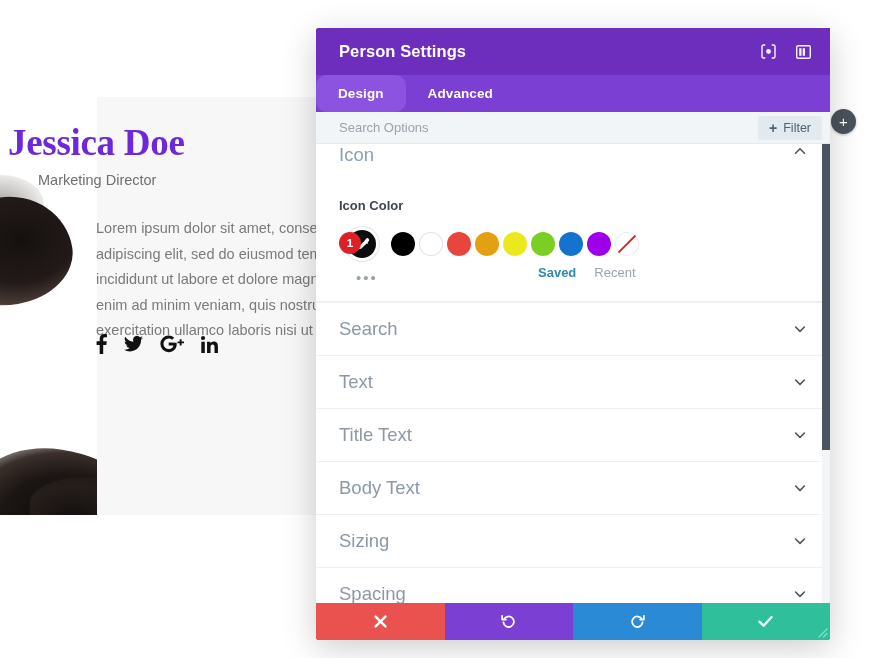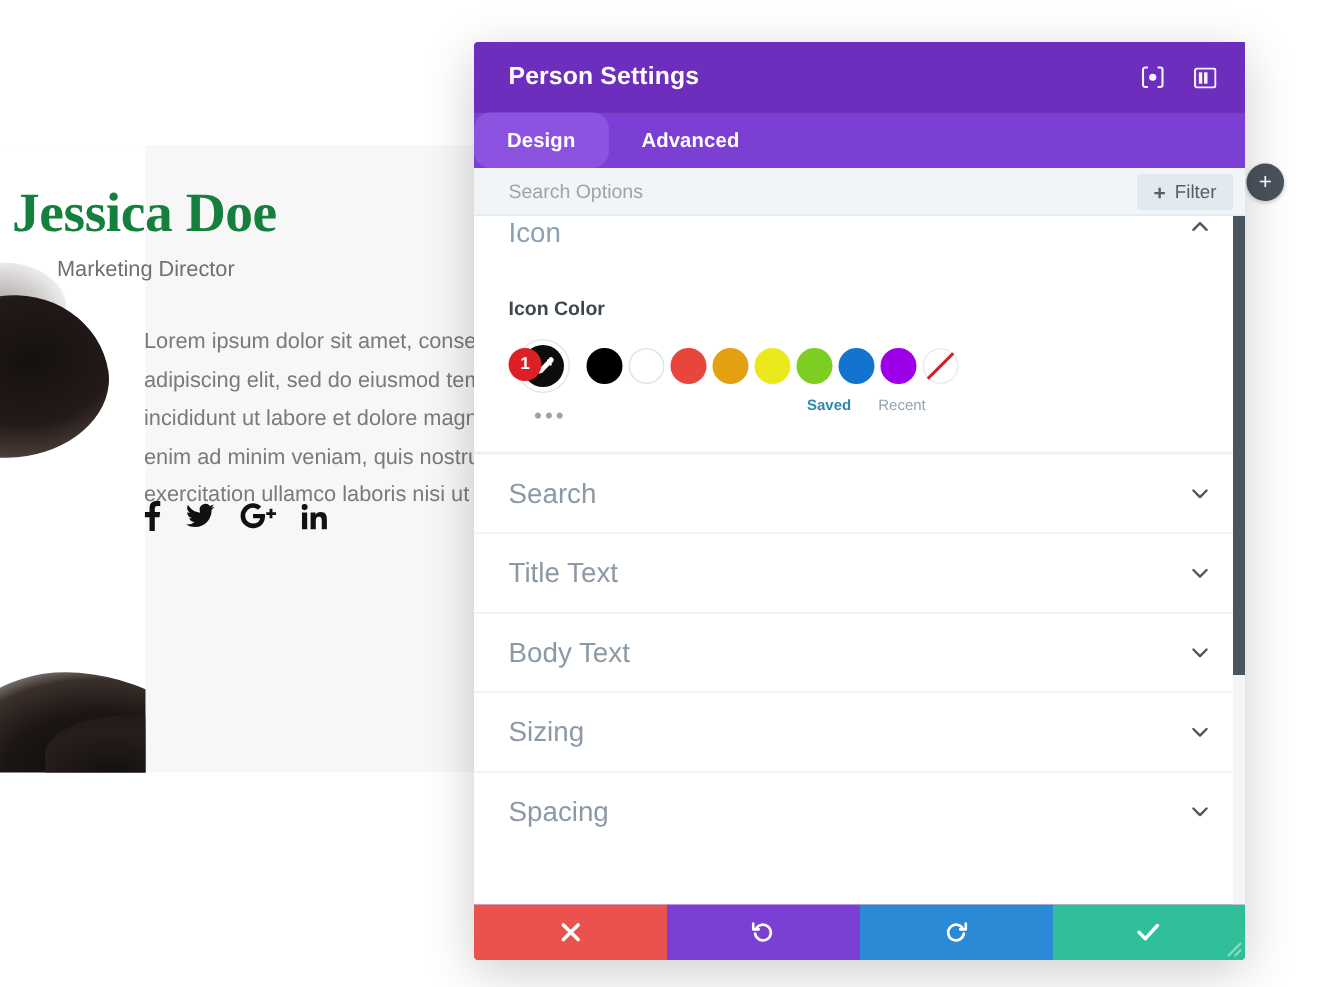--- a/index.html
+++ b/index.html
@@ -97,21 +97,21 @@
   }
 
   .person-name {
     position: absolute;
     left: 8px;
     top: 123px;
     font-family: "Liberation Serif", serif;
     font-weight: bold;
     font-size: 37px;
     line-height: 1.1;
-    color: #15803d;
+    color: #6d28d9;
     letter-spacing: -0.3px;
     white-space: nowrap;
   }
 
   .person-role {
     position: absolute;
     left: 38px;
     top: 172px;
     font-size: 14.5px;
     color: #6f6f6f;
@@ -415,21 +415,21 @@
     line-height: 1;
     margin-left: 17px;
     cursor: pointer;
   }
   .saved-recent {
     position: absolute;
     left: 222px;
     top: 4px;
     display: flex;
     gap: 18px;
-    font-size: 10px;
+    font-size: 13px;
   }
   .sr-tab { cursor: pointer; }
   .sr-tab.active { color: #2f89a8; font-weight: bold; }
   .sr-tab.inactive { color: #98a3ad; }
 
   .section-divider { height: 1px; background: #eef1f4; margin-top: 14px; }
 
   
   .scrollbar-track {
     position: absolute;
@@ -619,20 +619,28 @@
 
       <div class="section-row">
         <div class="section-title">Search</div>
         <span class="chev">
           <svg width="14" height="14" viewBox="0 0 14 14">
               <path d="M2.6 5L7 9.4 11.4 5" fill="none" stroke="#4b5563" stroke-width="1.6" stroke-linecap="round" stroke-linejoin="round"></path>
             </svg>
         </span>
       </div>
 
+      <div class="section-row">
+        <div class="section-title">Text</div>
+        <span class="chev">
+          <svg width="14" height="14" viewBox="0 0 14 14">
+              <path d="M2.6 5L7 9.4 11.4 5" fill="none" stroke="#4b5563" stroke-width="1.6" stroke-linecap="round" stroke-linejoin="round"></path>
+            </svg>
+        </span>
+      </div>
 
       <div class="section-row">
         <div class="section-title">Title Text</div>
         <span class="chev">
           <svg width="14" height="14" viewBox="0 0 14 14">
               <path d="M2.6 5L7 9.4 11.4 5" fill="none" stroke="#4b5563" stroke-width="1.6" stroke-linecap="round" stroke-linejoin="round"></path>
             </svg>
         </span>
       </div>
 

